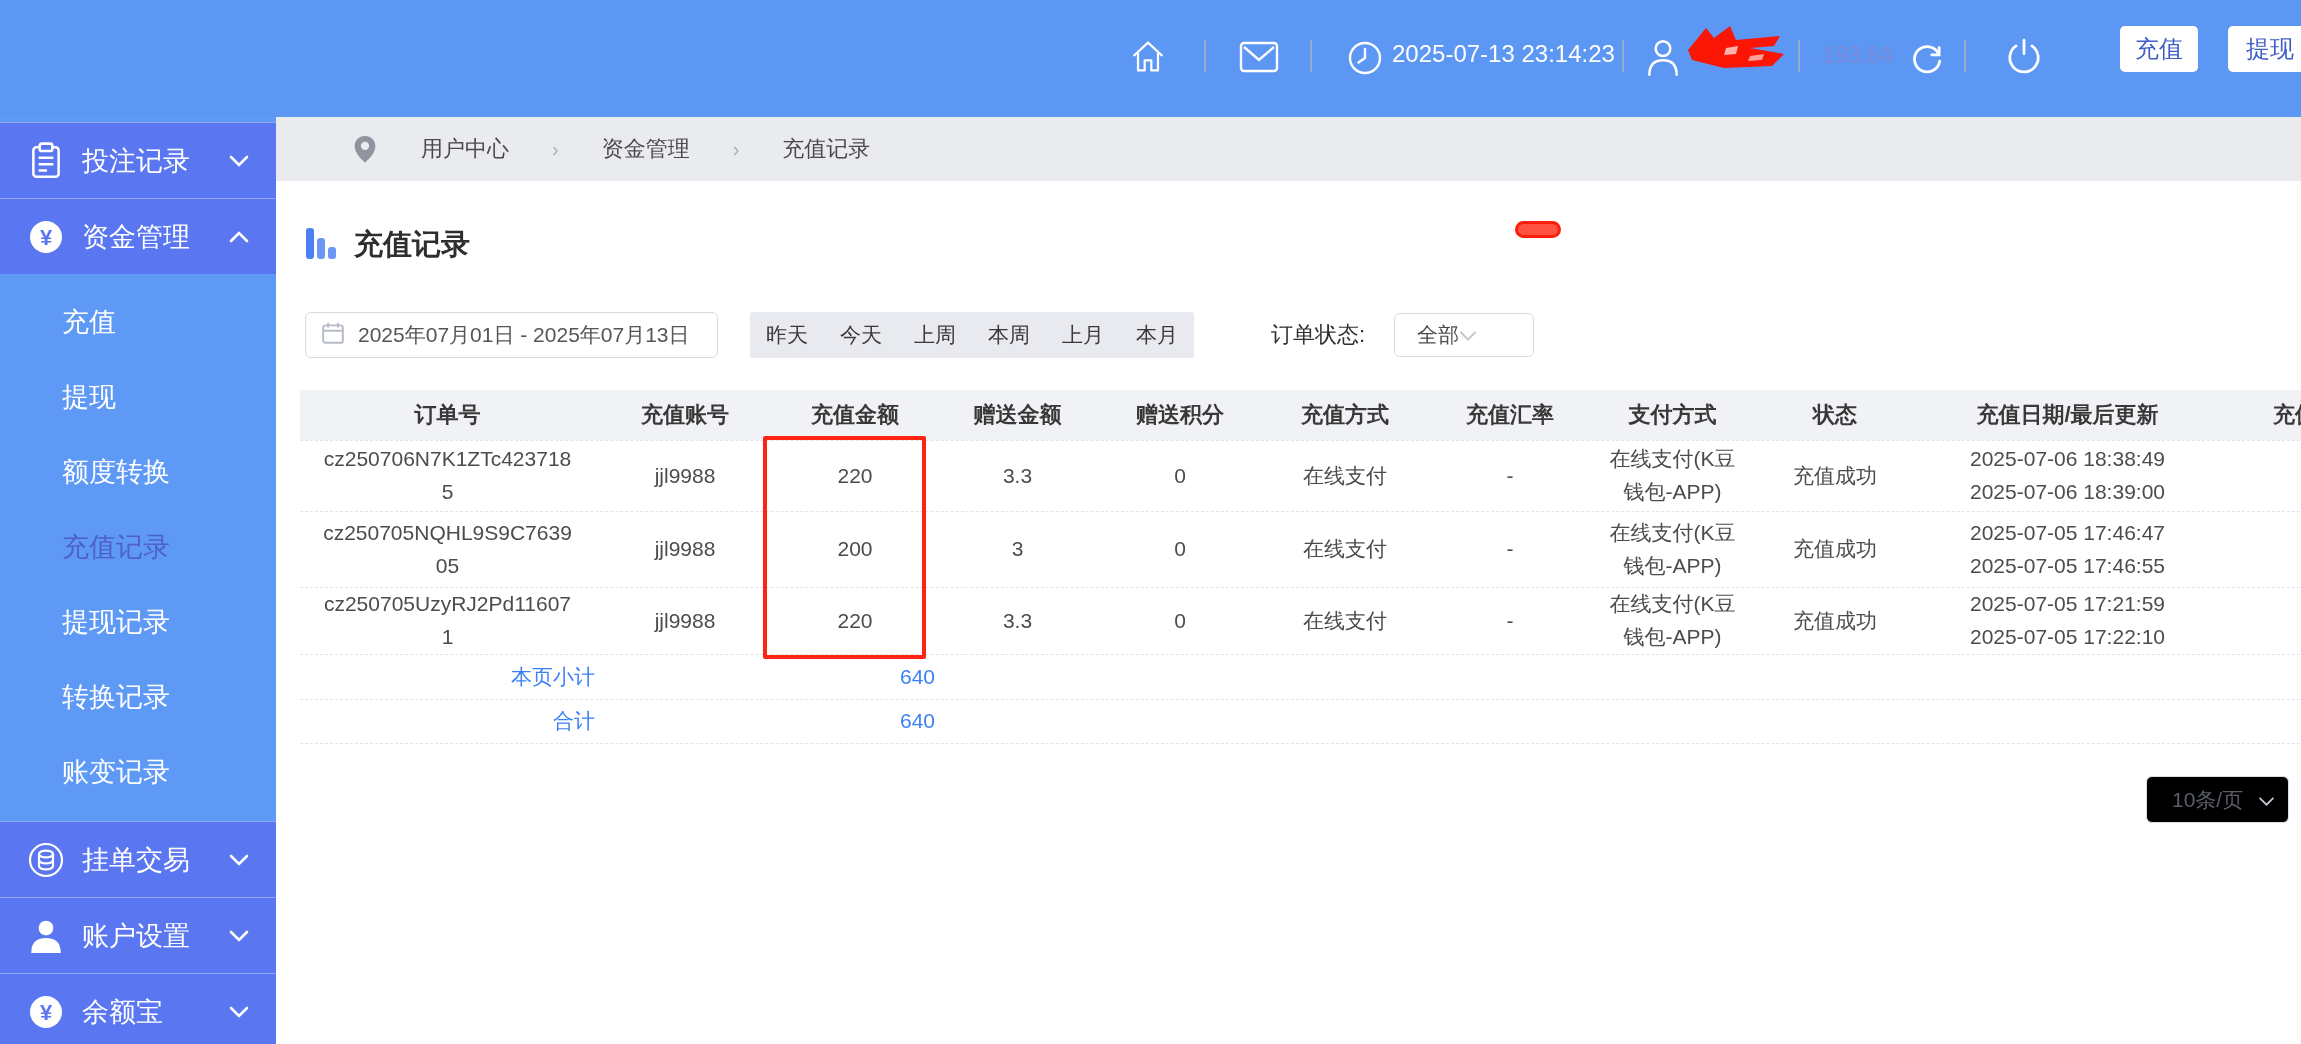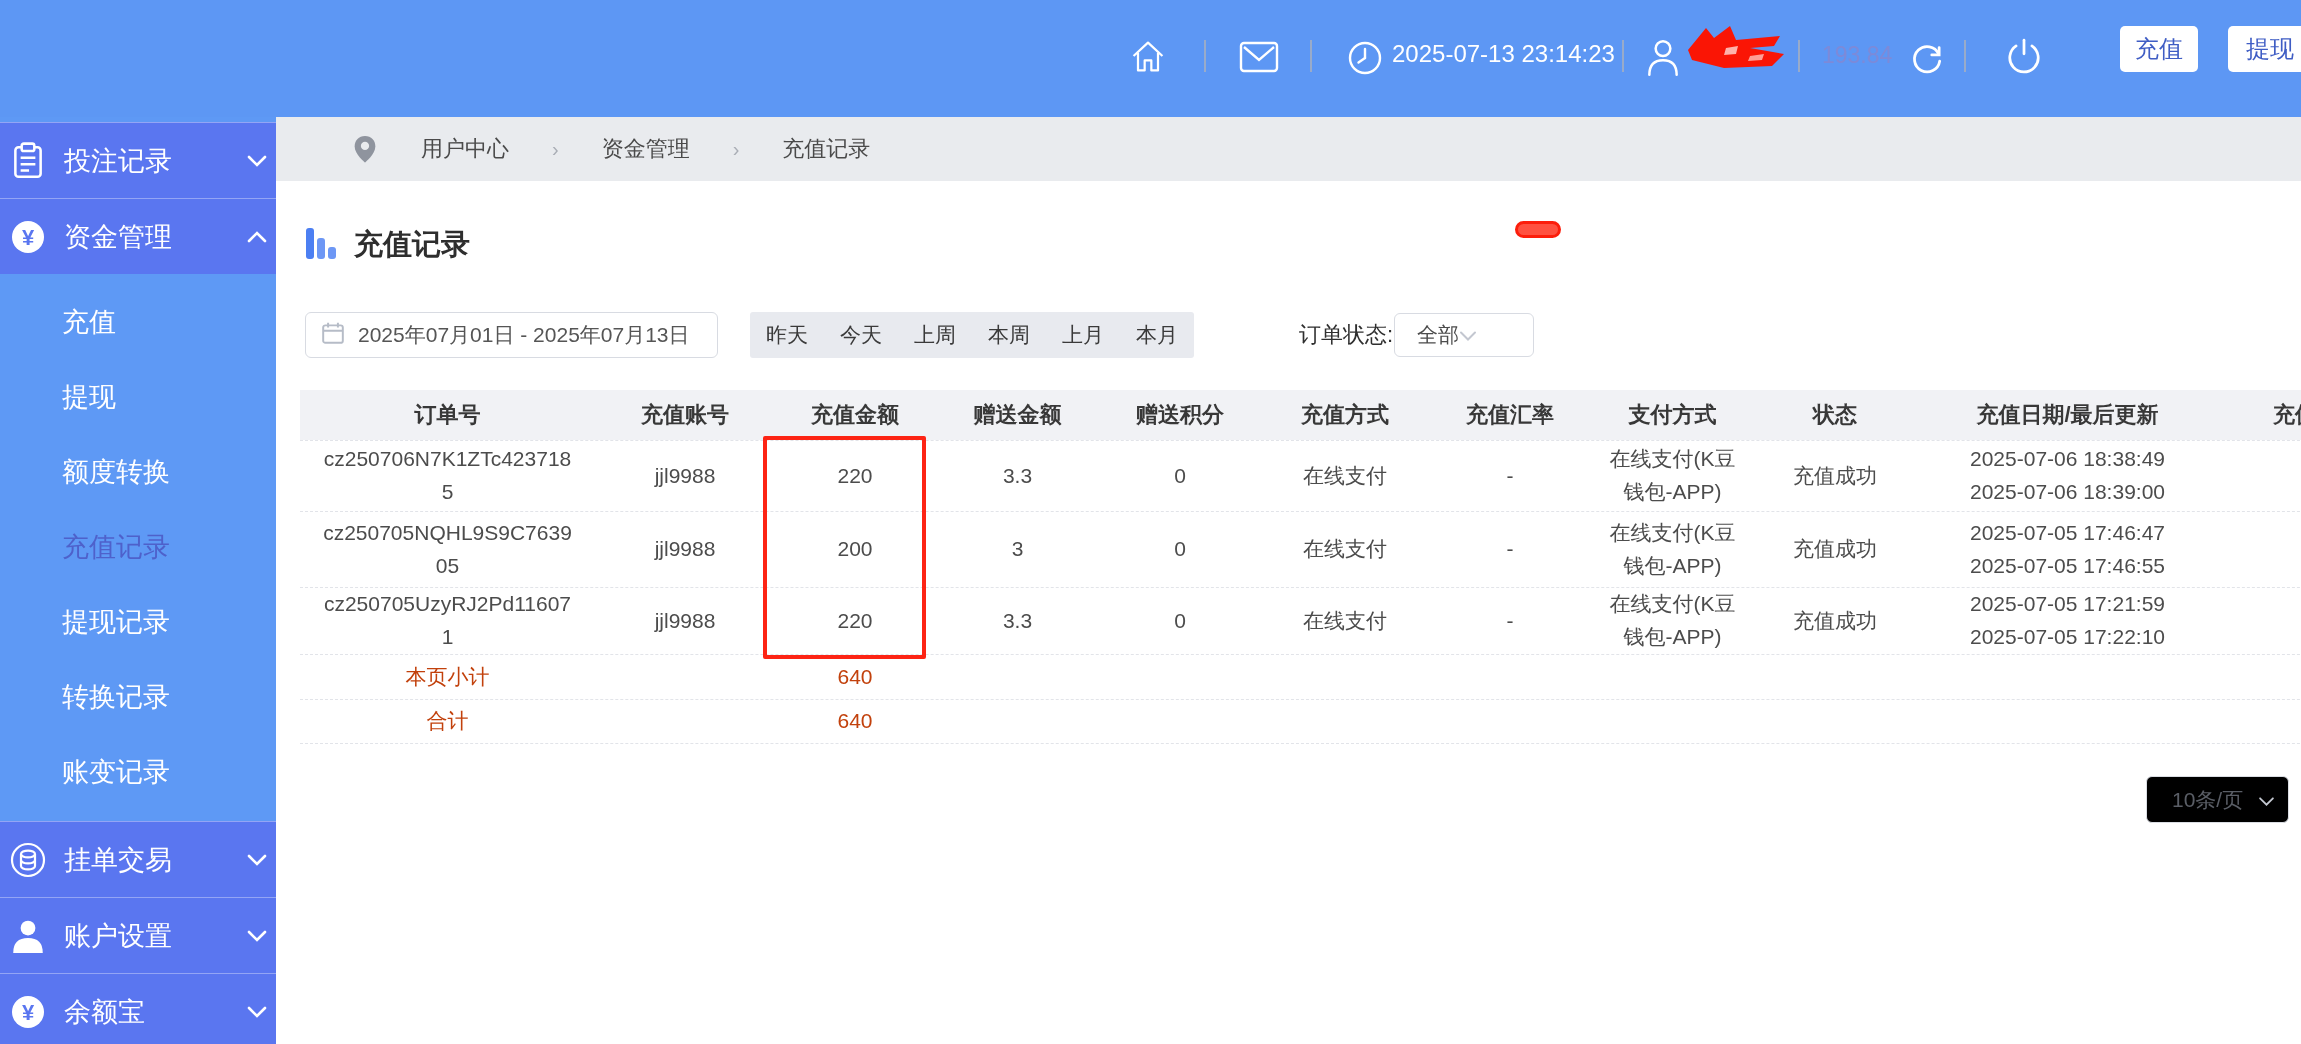--- a/index.html
+++ b/index.html
@@ -29,21 +29,21 @@
     position:absolute; top:26px; height:46px; background:#fff; border-radius:5px;
     display:flex; align-items:center; justify-content:center; font-size:24px; color:#3f5dc4; cursor:pointer;
   }
   .btn-deposit { left:2120px; width:78px; }
   .btn-withdraw { left:2228px; width:84px; }
 
   
   .sidebar { position:absolute; top:117px; left:0; width:276px; bottom:0; background:#5e99f5; padding-top:5px; }
   .side-band {
     height:76px; background:#5a76f0; border-top:1px solid rgba(255,255,255,.35);
-    display:flex; align-items:center; padding:0 8px; color:#fff; font-size:27px; cursor:pointer;
+    display:flex; align-items:center; padding:0 26px; color:#fff; font-size:27px; cursor:pointer;
   }
   .side-band .bicon { width:40px; display:flex; justify-content:center; margin-right:16px; }
   .side-band .chev { margin-left:auto; display:flex; }
   .side-sub { padding:10px 0 12px 0; }
   .sub-item { height:75px; display:flex; align-items:center; padding-left:62px; color:#fff; font-size:27px; cursor:pointer; }
   .sub-item.active { color:#4e61cb; }
 
   
   .breadcrumb {
     position:absolute; left:276px; top:117px; width:2025px; height:64px; background:#e9ebee;
@@ -59,42 +59,42 @@
   .page-title { font-size:29px; font-weight:700; color:#2e2e2e; }
   .red-dash { position:absolute; left:1239px; top:40px; width:46px; height:17px; background:#ff5140; border:3px solid #fc1e0c; border-radius:9px; }
 
   .date-box {
     position:absolute; left:29px; top:131px; width:413px; height:46px; background:#fff;
     border:1px solid #d8dbe2; border-radius:6px; display:flex; align-items:center; padding-left:15px; gap:13px;
     font-size:21px; color:#555; cursor:pointer;
   }
   .quick-group { position:absolute; left:474px; top:131px; height:46px; background:#e8eaef; display:flex; border-radius:3px; }
   .quick-btn { width:74px; display:flex; align-items:center; justify-content:center; font-size:21px; color:#3a3a3a; cursor:pointer; }
-  .status-label { position:absolute; left:995px; top:131px; height:46px; line-height:46px; font-size:22px; color:#2f2f2f;margin-left:28px; }
+  .status-label { position:absolute; left:995px; top:131px; height:46px; line-height:46px; font-size:22px; color:#2f2f2f; }
   .status-select {
     position:absolute; left:1118px; top:132px; width:140px; height:44px; background:#fff;
     border:1px solid #d8dbe2; border-radius:6px; display:flex; align-items:center; 
     padding:0 14px 0 22px; font-size:21px; color:#4c4c4c; cursor:pointer;
   }
 
   
   .table-wrap { position:absolute; left:24px; top:209px; width:2001px; overflow:hidden; }
   .t-row {
     display:grid; width:2070px; align-items:center;
     grid-template-columns:295px 180px 160px 165px 160px 170px 160px 165px 160px 305px 150px;
   }
   .t-head { background:#f1f2f5; height:50px; }
   .t-head .t-cell { font-size:22px; color:#383838; font-weight:700; }
   .t-cell { text-align:center; font-size:21px; color:#4c4c4c; line-height:1.55; }
   .body-row { border-top:1px dashed #e2e4e9; }
   .row-h1 { height:71px; } .row-h2 { height:76px; } .row-h3 { height:67px; }
   .order-text { display:inline-block; max-width:252px; word-break:break-all; }
   .sum-row { height:45px; border-top:1px dashed #e2e4e9; }
   .sum-row.last { border-bottom:1px dashed #e2e4e9; }
-  .blue-link { color:#c2410c; cursor:pointer; }
+  .blue-link { color:#3b82f6; cursor:pointer;text-align:right; }
 
   .red-box { position:absolute; left:487px; top:255px; width:163px; height:223px; border:4px solid #fd2414; border-radius:2px; }
 
   .pagesize {
     position:absolute; left:1870px; top:595px; width:143px; height:47px; background:#000000;
     border:1px solid #dadde3; border-radius:6px; display:flex; align-items:center; justify-content:space-between;
     padding:0 13px 0 25px; font-size:21px; color:#5a5e66; cursor:pointer;
   }
 </style>
 </head>

